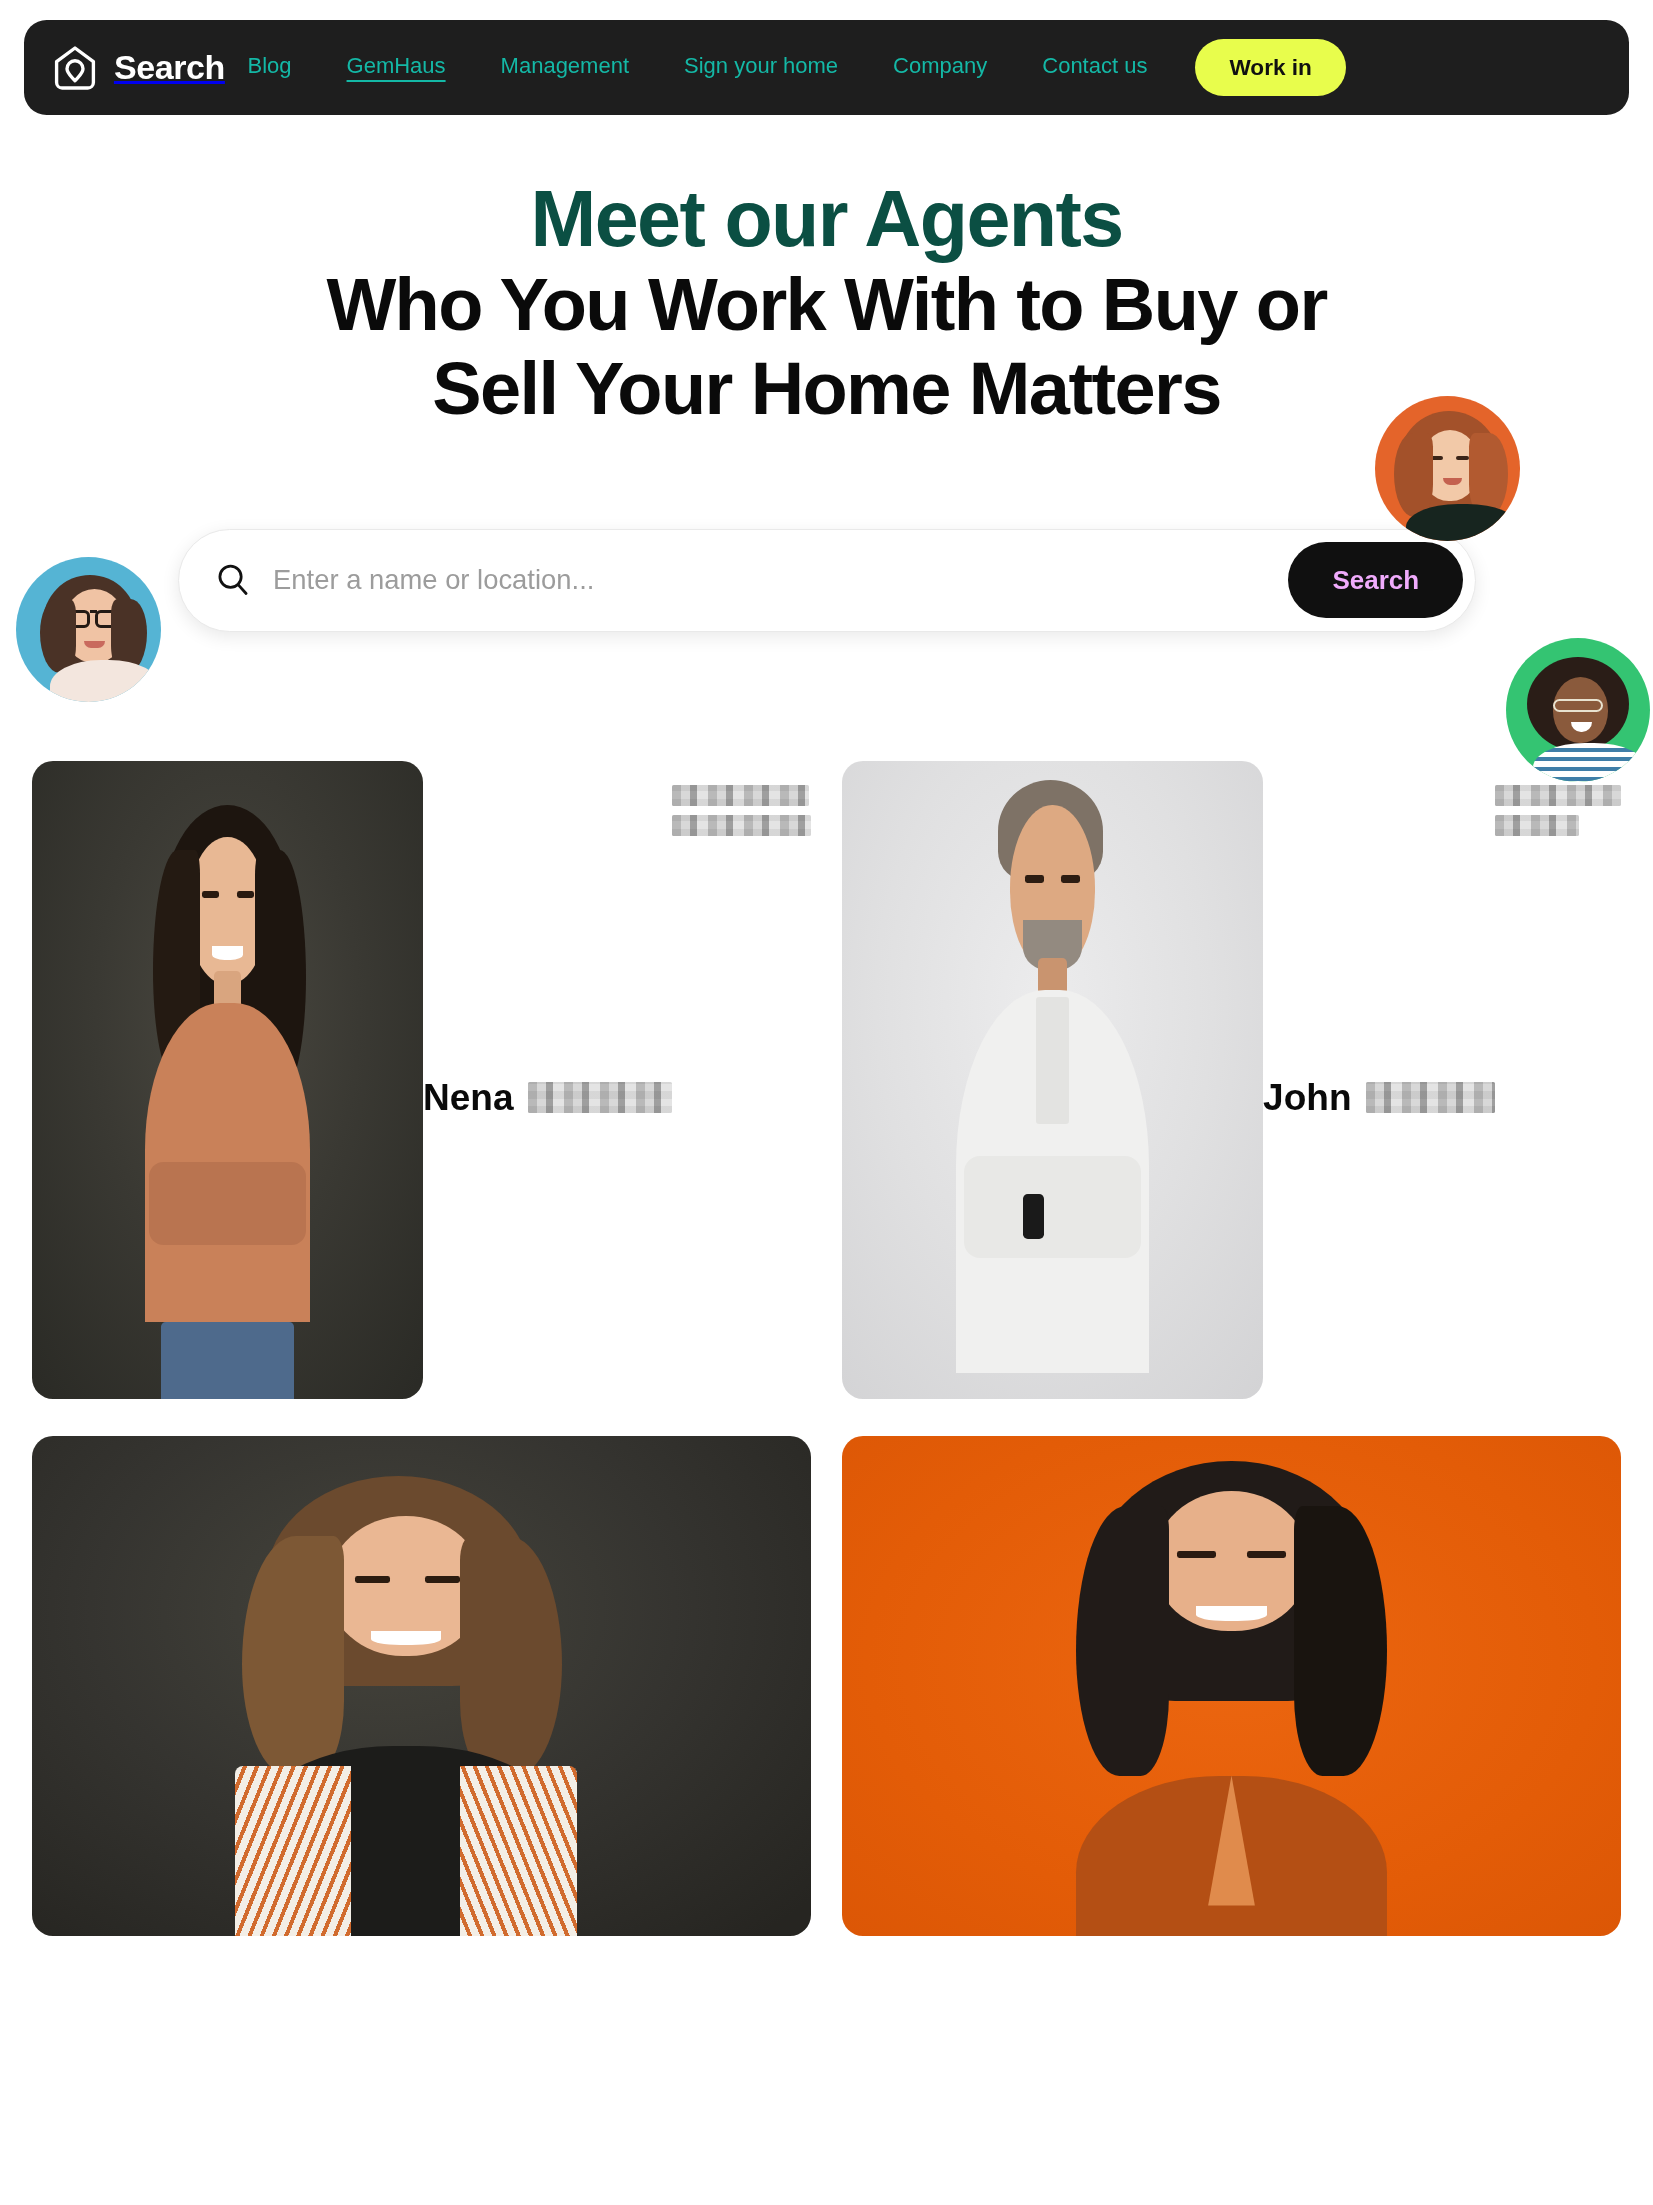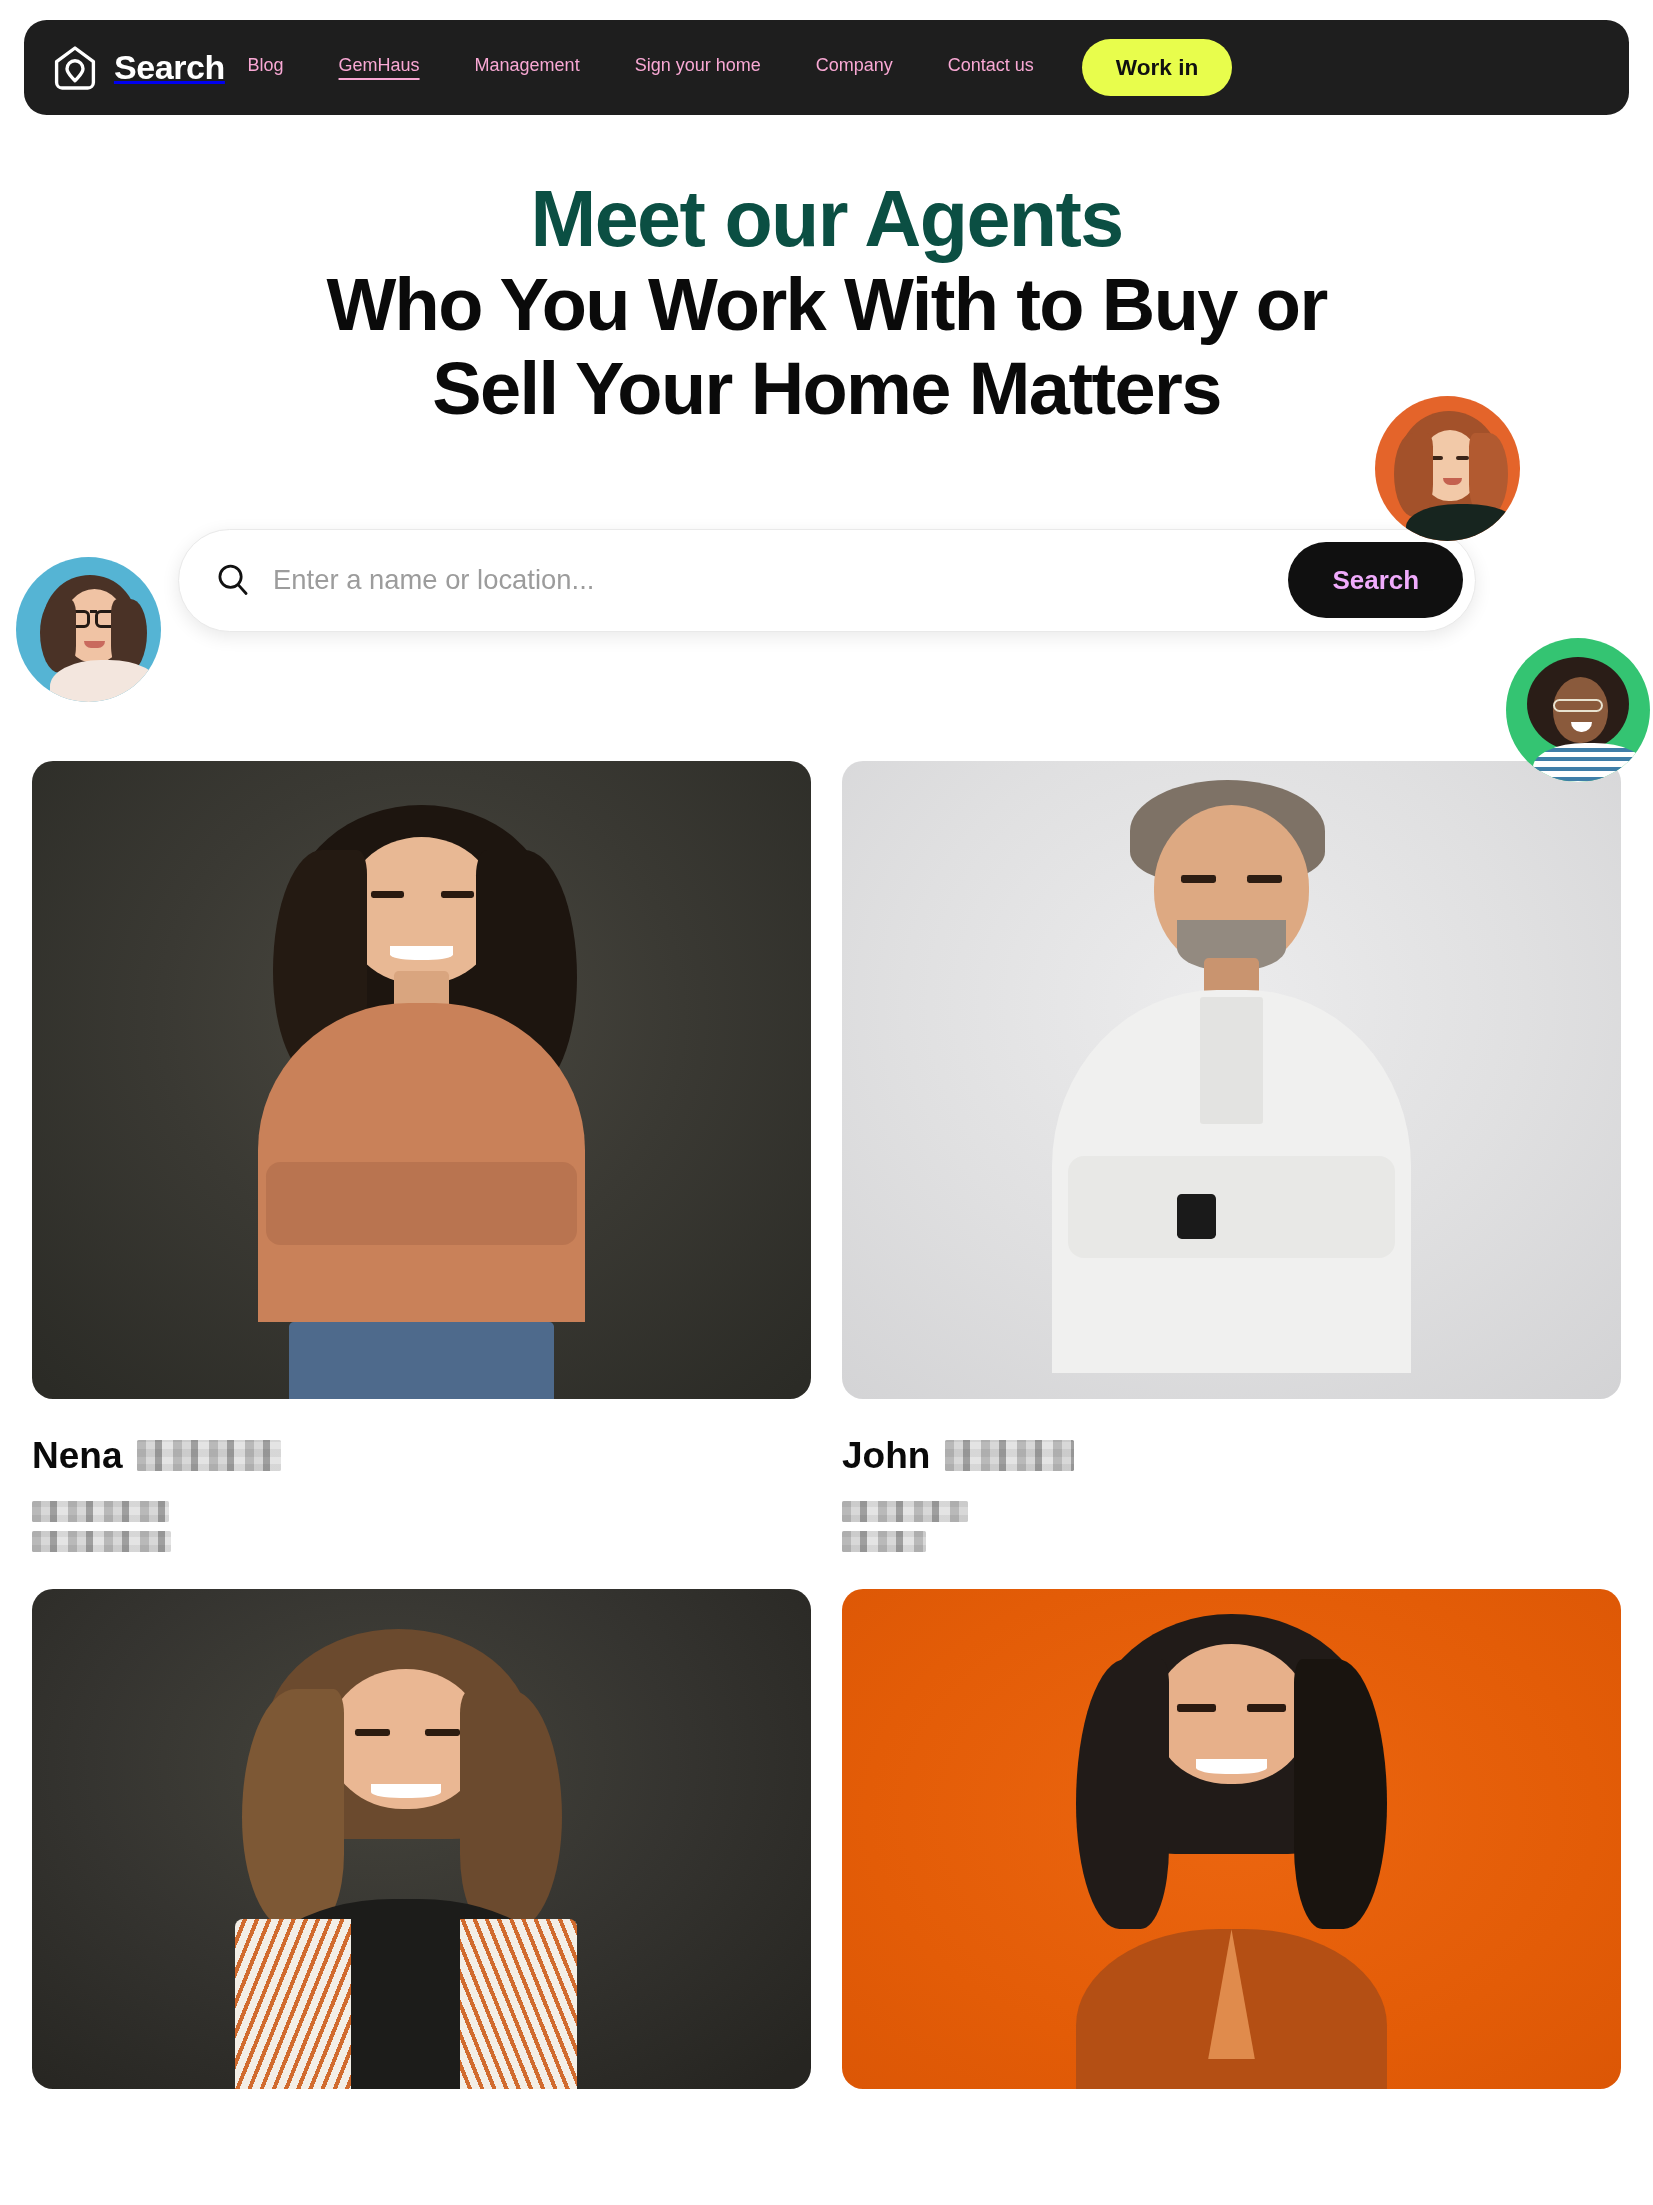--- a/index.html
+++ b/index.html
@@ -22,21 +22,21 @@
     position:relative;
   }
   .brand { display:flex; align-items:center; gap:14.5px; margin-right:22.6px; }
   .logo-mark { width:48px; height:48px; flex:none; }
   .brand-name {
     color:#ffffff; font-size:34px; font-weight:700; letter-spacing:-0.4px;
     white-space:nowrap;
   }
   .nav-links { display:flex; align-items:center; flex:1; }
   .nav-link {
-    color:#f9a8d4; font-size:18px; font-weight:400;
+    color:#14b8a6; font-size:22px; font-weight:400;
     text-decoration:none; white-space:nowrap;
     padding:0 0 3.2px 0; margin-right:0;
     cursor:pointer;
   }
   .nav-link.spaced { margin-left:55px; }
   .nav-link.active { text-decoration:underline; text-underline-offset:7.3px; text-decoration-thickness:2.4px; }
   .signin-btn {
     background:#E8FD4C; color:#101010;
     font-size:22.6px; font-weight:700;
     border:none; border-radius:806px;
@@ -99,21 +99,21 @@
 
   
   .agent-grid {
     margin-top:129px;
     padding:0 32px;
     display:grid;
     grid-template-columns:1fr 1fr;
     column-gap:31px;
     row-gap:37px;
   }
-  .agent-card { display:flex; flex-direction:column; }
+  .agent-card { display:flex; }
   .agent-photo {
     width:100%; height:638px;
     border-radius:21px;
     position:relative; overflow:hidden;
   }
   .agent-name {
     margin-top:36px;
     font-size:37px; font-weight:700; color:#0A0A0A;
     display:flex; align-items:center; gap:14.5px;
   }

